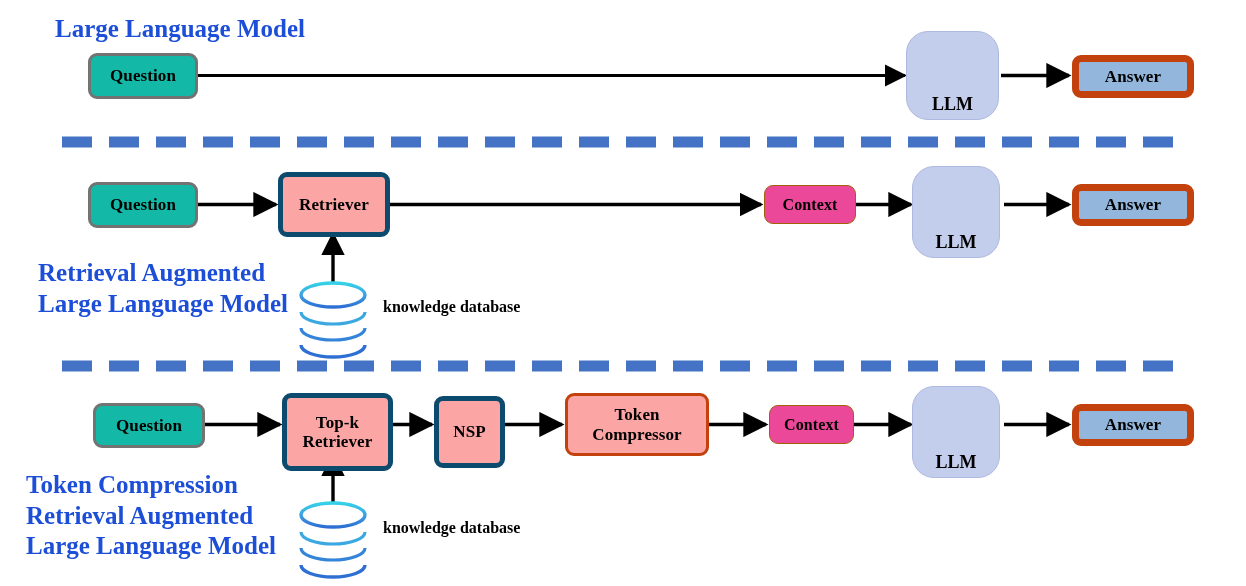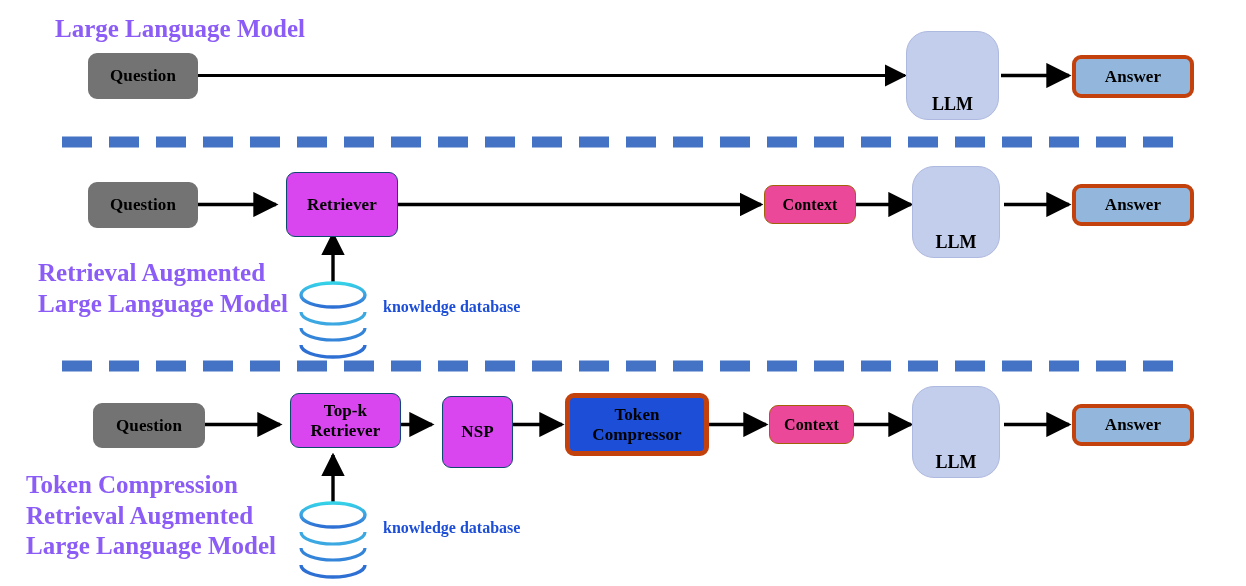--- a/index.html
+++ b/index.html
@@ -28,67 +28,66 @@
     justify-content: center;
     text-align: center;
     font-weight: bold;
     color: #000000;
     border-radius: 9px;
     line-height: 1.12;
     letter-spacing: .1px;
     font-family: "Liberation Serif", "DejaVu Serif", serif;
   }
   .node-question {
-    background: #737373;
+    background: #14b8a6;
     border: 3px solid #737373;
   }
   .node-retriever {
-    background: #d946ef;
-    border: 1px solid #0c4a6e;
-    margin-left: 8px;
+    background: #fca5a5;
+    border: 5px solid #0c4a6e;
   }
   .node-compressor {
-    background: #1d4ed8;
-    border: 5px solid #c2410c;
+    background: #fca5a5;
+    border: 3px solid #c2410c;
   }
   .node-context {
     background: #ec4899;
     border: 1px solid #a16207;
   }
   .node-answer {
     background: #93B7DC;
-    border: 4px solid #c2410c;
+    border: 7px solid #c2410c;
   }
   .llm-box {
     position: absolute;
     box-sizing: border-box;
     background: #C3CDEC;
     border: 1px solid #AEB9DF;
     border-radius: 22px;
   }
   .llm-label {
     position: absolute;
     width: 100%;
     text-align: center;
     font-weight: bold;
     color: #000;
     font-family: "Liberation Serif", "DejaVu Serif", serif;
   }
   .section-title {
     position: absolute;
     font-weight: bold;
-    color: #8b5cf6;
+    color: #1d4ed8;
     font-family: "Liberation Serif", "DejaVu Serif", serif;
     line-height: 1.22;
     white-space: pre-line;
   }
   .db-caption {
     position: absolute;
     font-weight: bold;
-    color: #1d4ed8;
+    color: #000000;
     font-family: "Liberation Serif", "DejaVu Serif", serif;
   }
 </style>
 </head>
 <body>
 
 <svg id="canvas" viewBox="0 0 1246 586" xmlns="http://www.w3.org/2000/svg">
   <defs>
     <marker id="arrowhead" viewBox="0 0 10 10" refX="9" refY="5" markerWidth="7" markerHeight="7" orient="auto-start-reverse">
       <path d="M 0 0 L 10 5 L 0 10 z" fill="#000000"></path>
@@ -207,21 +206,21 @@
 </div>
 
 <div class="node node-answer" style="left:1072px; top:184px; width:122px; height:42px; font-size:17px;">Answer</div>
 
 <div class="db-caption" style="left:383px; top:298px; font-size:16px;">knowledge database</div>
 
 <div class="section-title" style="left:26px; top:470px; font-size:25px;">Token Compression<br>Retrieval Augmented<br>Large Language Model</div>
 
 <div class="node node-question" style="left:93px; top:403px; width:112px; height:45px; font-size:17px;">Question</div>
 
-<div class="node node-retriever" style="left:282px; top:393px; width:111px; height:55px; font-size:17px;">Top-k<br>Retriever</div>
+<div class="node node-retriever" style="left:282px; top:393px; width:111px; height:78px; font-size:17px;">Top-k<br>Retriever</div>
 
 <div class="node node-retriever" style="left:434px; top:396px; width:71px; height:72px; font-size:17px;">NSP</div>
 
 <div class="node node-compressor" style="left:565px; top:393px; width:144px; height:63px; font-size:17px;">Token<br>Compressor</div>
 
 <div class="node node-context" style="left:769px; top:405px; width:85px; height:39px; font-size:16px;">Context</div>
 
 <div class="llm-box" style="left:912px; top:386px; width:88px; height:92px;">
   <div class="llm-label" style="bottom:4px; font-size:18px;">LLM</div>
 </div>

